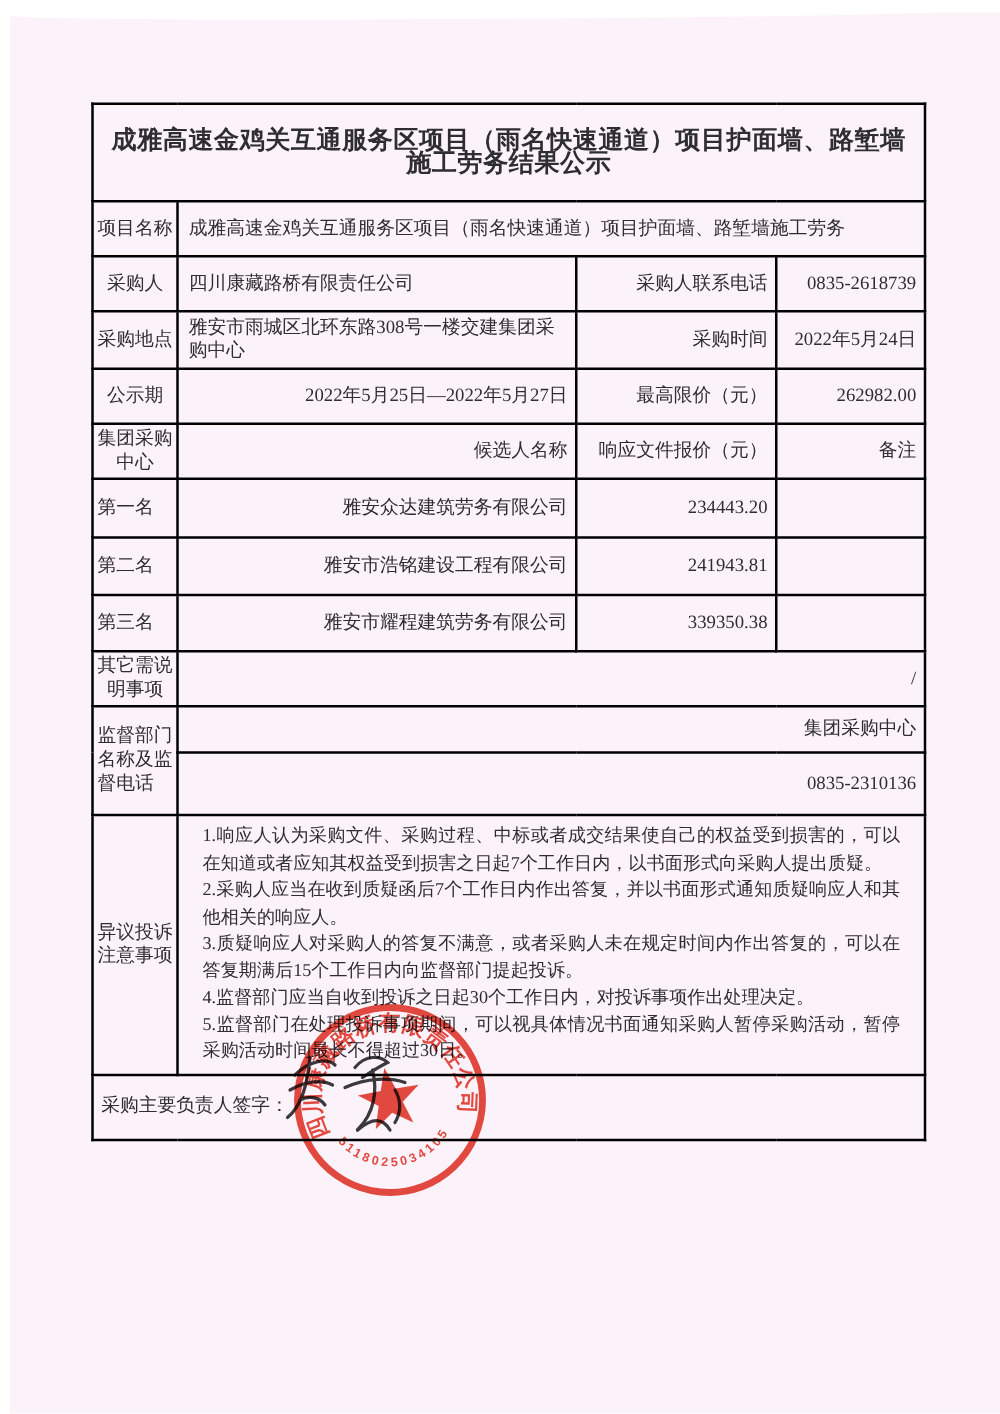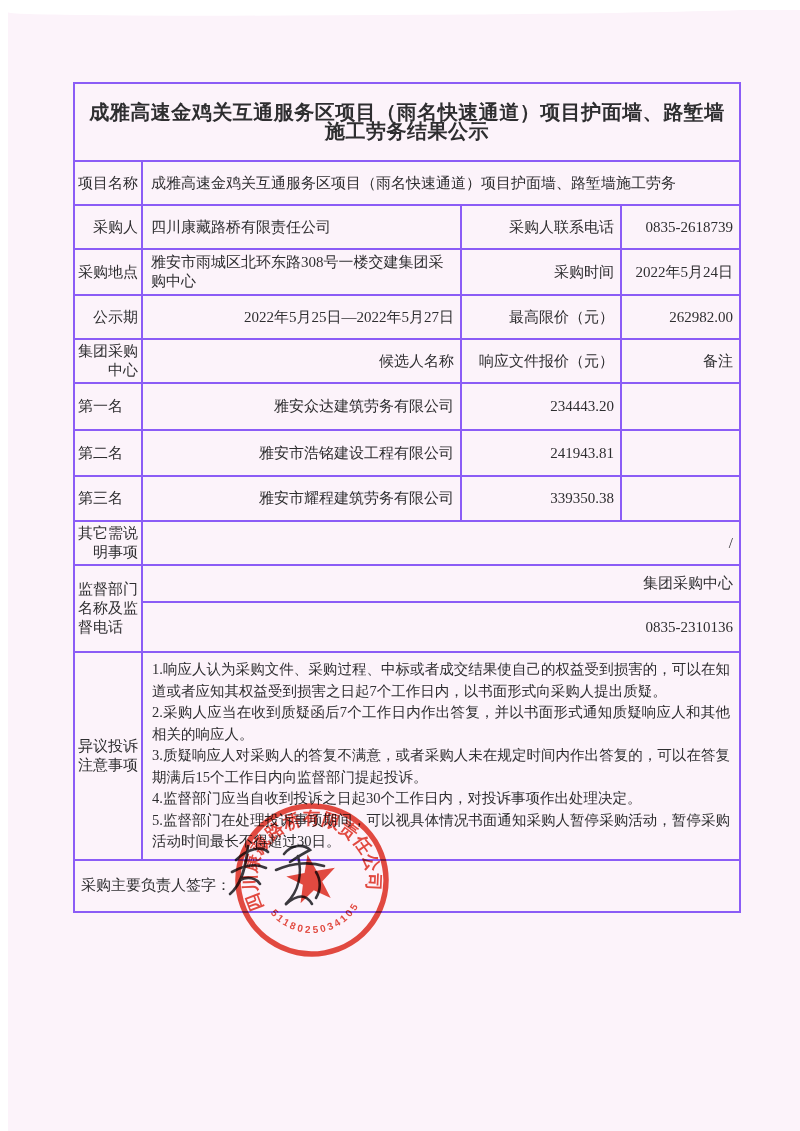--- a/index.html
+++ b/index.html
@@ -25,39 +25,39 @@
   table.doc {
     position: absolute;
     left: 73px; top: 82px;
     width: 666px;
     border-collapse: collapse;
     table-layout: fixed;
     color: #2e2e30;
     font-size: 15px;
   }
   table.doc td {
-    border: 2px solid #8b5cf6;
+    border: 2px solid #000000;
     vertical-align: middle;
     padding: 2px 6px;
     line-height: 19px;
     overflow: hidden;
   }
   .title-cell {
     text-align: center;
     font-weight: bold;
     font-size: 20px;
     line-height: 29px;
     letter-spacing: 0.5px;
     padding: 6px 14px !important;
   }
   .lab { text-align: left; padding: 2px 3px !important; }
-  .lab-left { text-align: right; padding: 2px 3px !important; margin-left: 21px; }
+  .lab-left { text-align: center; padding: 2px 3px !important; margin-left: 21px; }
   .val-left { text-align: left; padding: 2px 8px !important; }
   .val-center { text-align: right; }
-  .notes-cell { vertical-align: middle; padding: 6px 9px !important; }
+  .notes-cell { vertical-align: middle; padding: 6px 19px !important; }
   .notes-cell p {
     font-size: 14.5px;
     line-height: 21.5px;
     text-align: justify;
   }
   .sign-cell { text-align: left; padding: 4px 6px !important; }
   .overlay { position: absolute; pointer-events: none; }
   .seal-svg { left: 227px; top: 795px; mix-blend-mode: multiply; opacity: 0.92; }
   .sig-svg  { left: 218px; top: 832px; mix-blend-mode: multiply; }
 </style>

